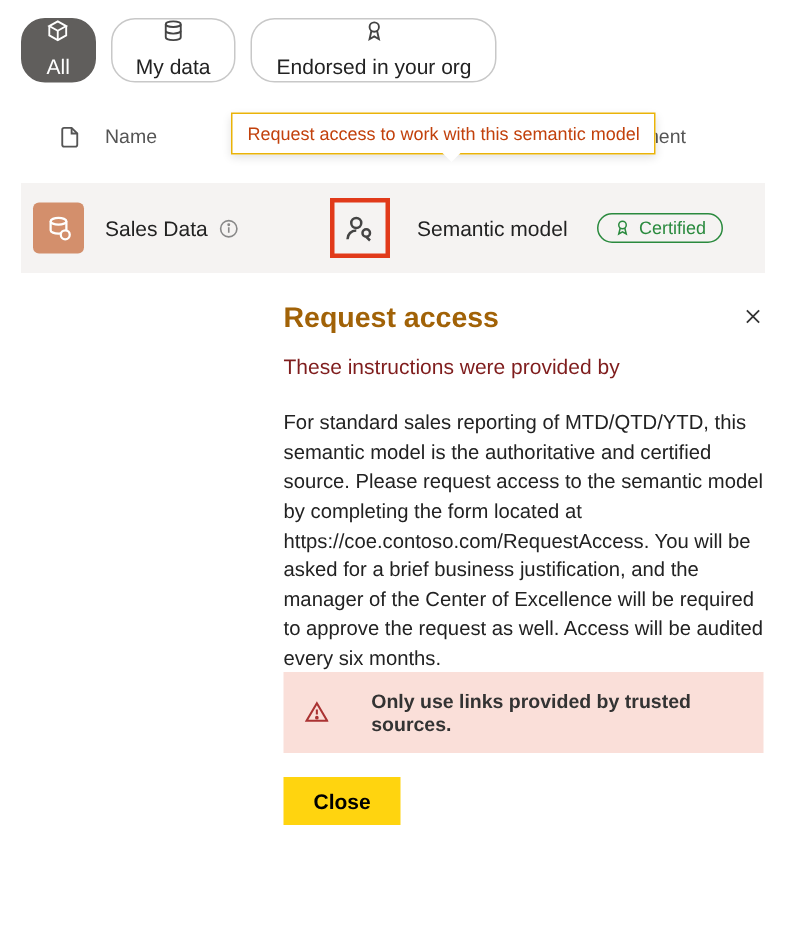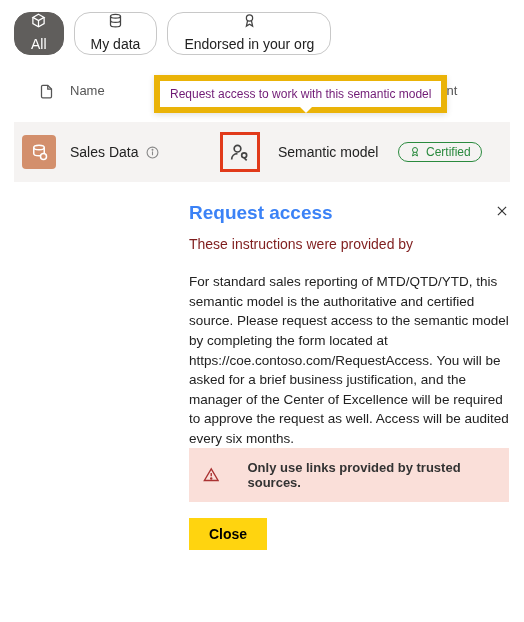--- a/index.html
+++ b/index.html
@@ -41,25 +41,25 @@
   .col-icon { width: 48px; display:flex; justify-content:center; }
   .col-name { flex: 0 0 150px; font-weight:400; color:#555;}
   .col-type { flex: 0 0 160px; }
   .col-endorse { flex: 1; text-align: left; }
 
   .tooltip {
     position: absolute;
     left: 140px;
     top: -2px;
     background: #fff;
-    border: 6px solid #eab308;
+    border: 1px solid #eab308;
     box-shadow: 0 2px 6px rgba(0,0,0,0.12);
     padding: 6px 10px;
     font-size: 12px;
-    color: #701a75;
+    color: #c2410c;
     white-space: nowrap;
   }
   .tooltip::after {
     content:"";
     position:absolute;
     bottom:-6px; left:140px;
     width:0;height:0;
     border-left:6px solid transparent;
     border-right:6px solid transparent;
     border-top:6px solid #fff;
@@ -103,21 +103,21 @@
   .panel {
     margin-left: 175px;
     margin-top: 20px;
     width: 320px;
     position: relative;
   }
   .panel h2 {
     font-size: 19px;
     font-weight: 600;
     margin: 0 0 10px 0;
-    color: #3b82f6;
+    color: #a16207;
   }
   .close-x {
     position:absolute; right:0; top:2px;
     cursor:pointer;
     font-size:16px;
     color:#444;
   }
   .provided {
     font-size: 14px;
     color:#7f1d1d;

